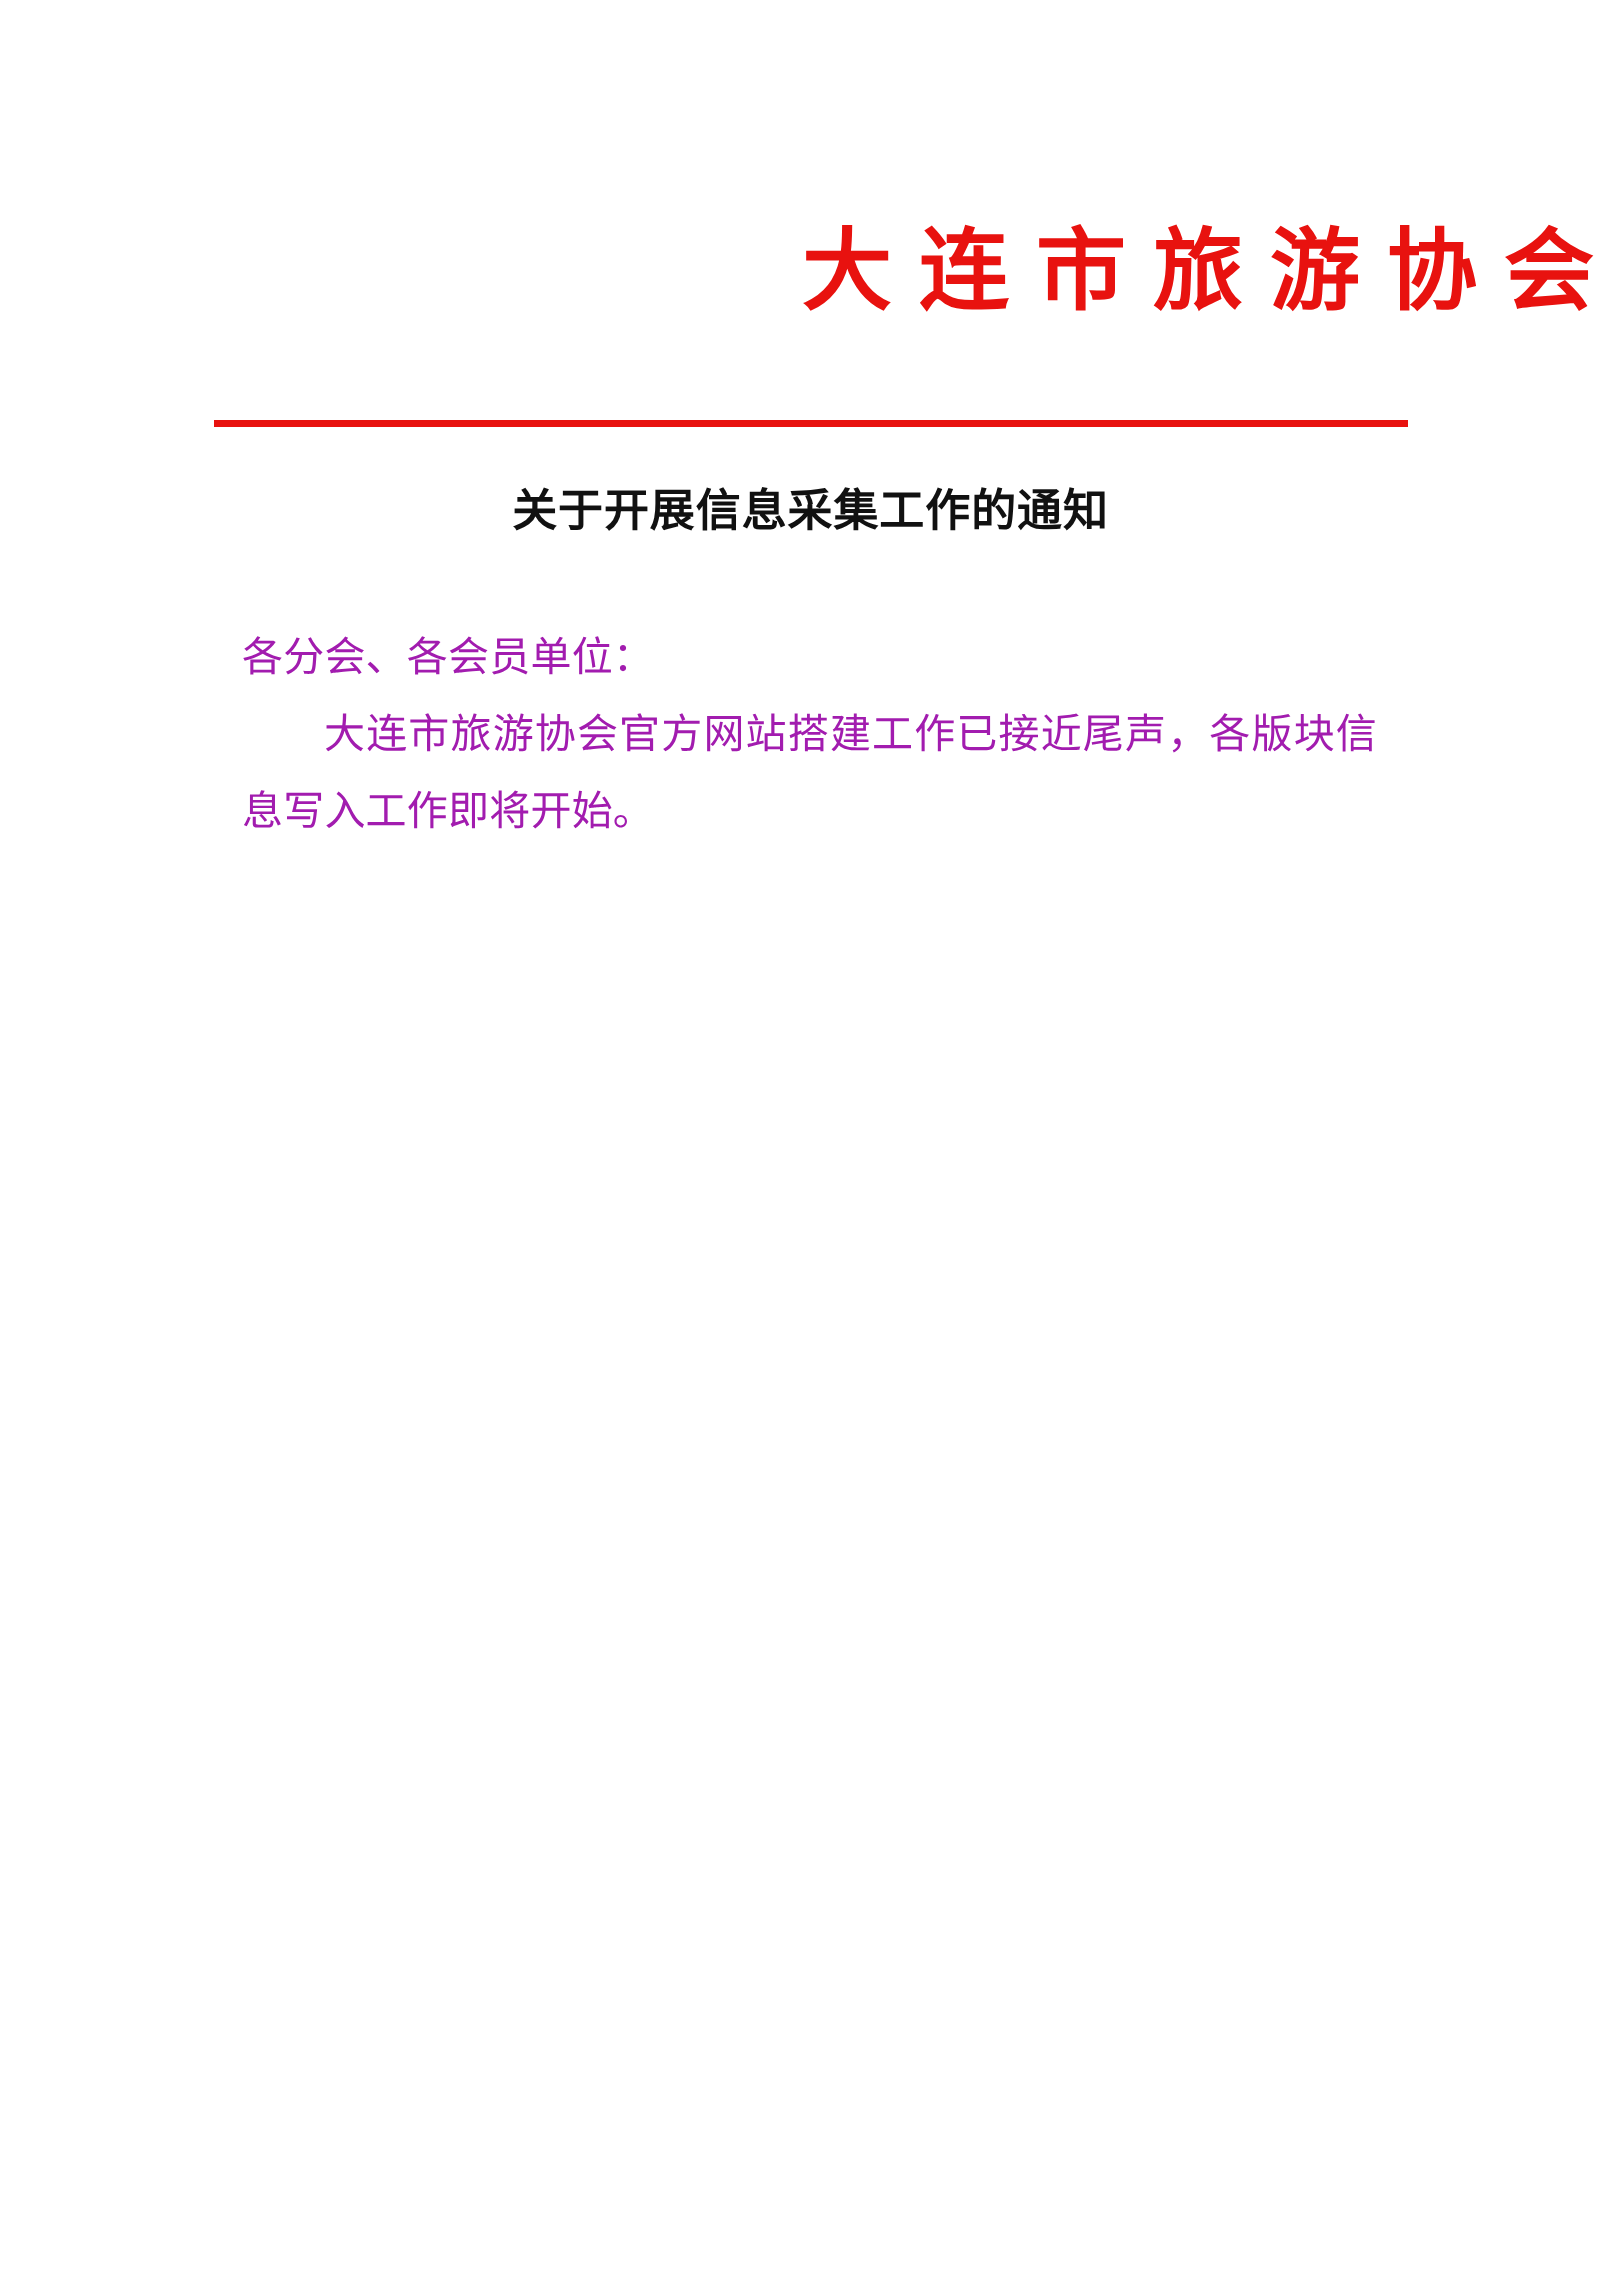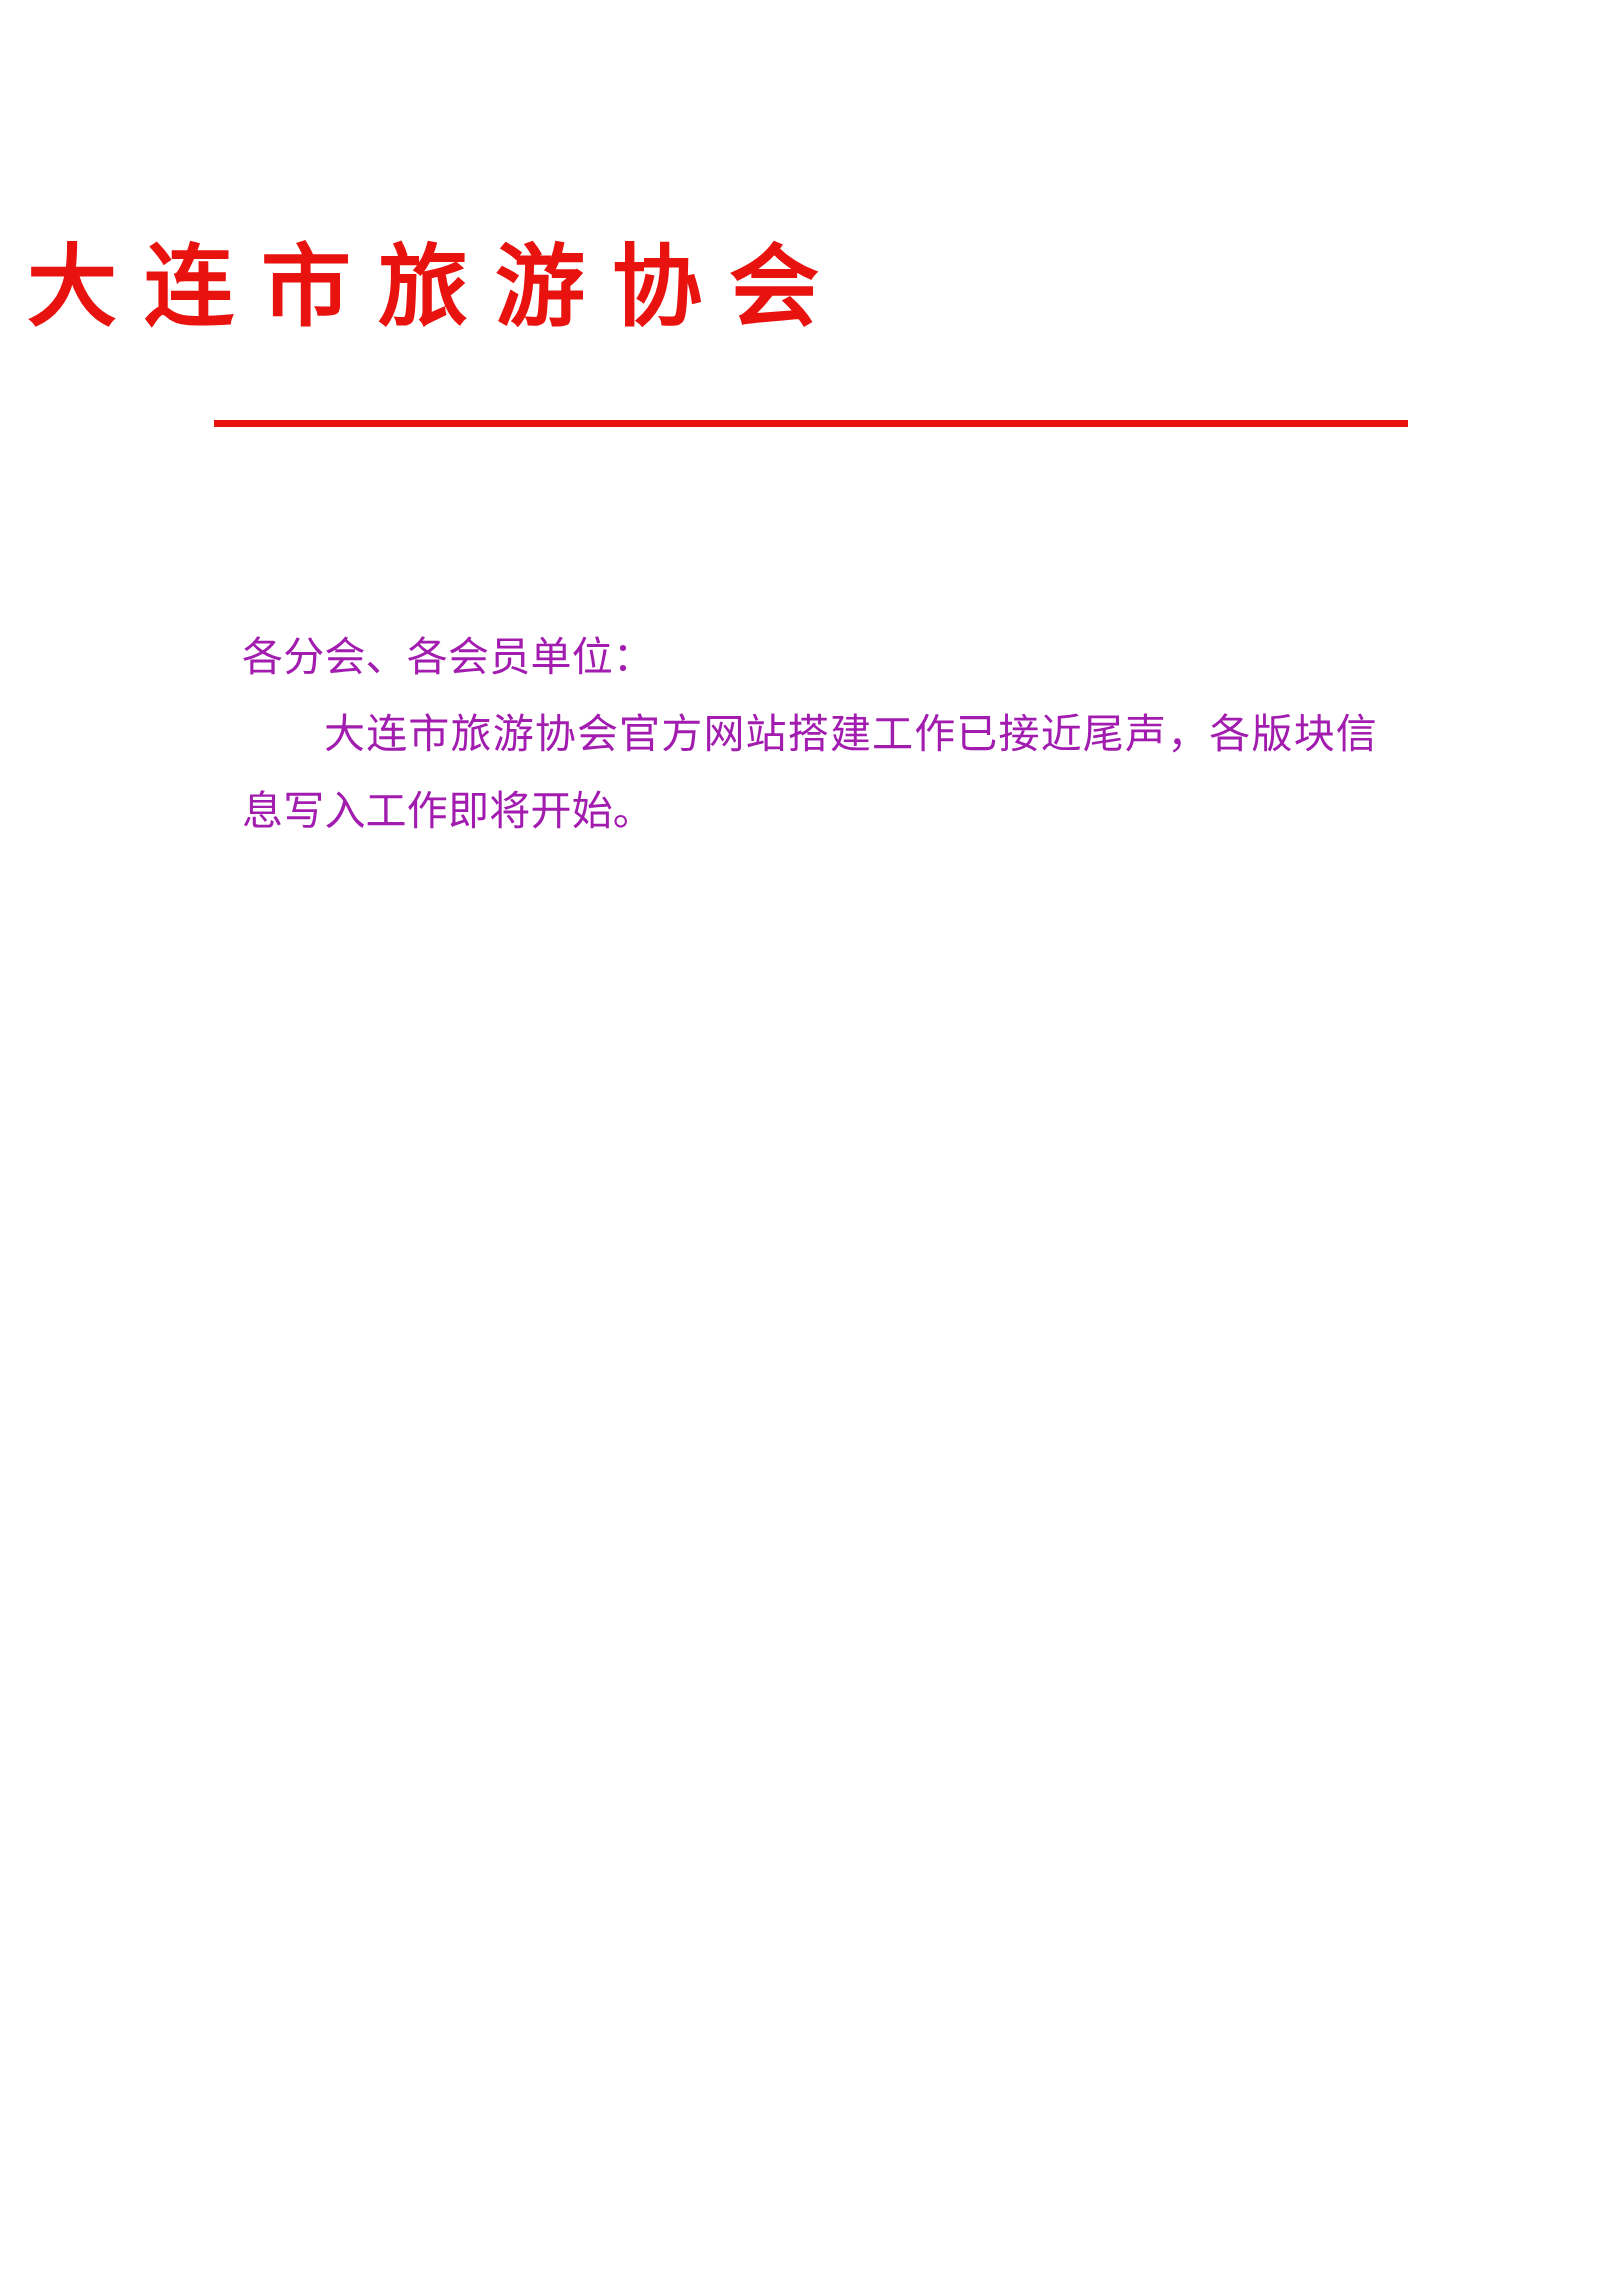--- a/index.html
+++ b/index.html
@@ -21,22 +21,21 @@
     box-sizing: border-box;
     overflow: hidden;
   }
 
   
   .letterhead {
     position: absolute;
     left: 0;
     right: 0;
     top: 223px;
-    text-align: left;
-    margin-top: 16px;
+    text-align: right;
   }
   .letterhead-title {
     display: inline-block;
     font-family: "DejaVu Serif", "Liberation Serif", serif;
     font-size: 90px;
     line-height: 1.05;
     font-weight: 700;
     color: #e8120f;
     letter-spacing: 0.30em;
     text-indent: 0.30em;
@@ -95,20 +94,21 @@
 <body>
 
 <div class="page">
 
   <div class="letterhead">
     <div class="letterhead-title">大连市旅游协会</div>
   </div>
 
   <div class="letterhead-rule"></div>
 
+  <h1 class="doc-title">关于开展信息采集工作的通知</h1>
 
   <div class="body-block">
     <p class="para salutation">各分会、各会员单位：</p>
 
     <p class="para indent">大连市旅游协会官方网站搭建工作已接近尾声，各版块信息写入工作即将开始。</p>
 
 
 
   </div>
 

